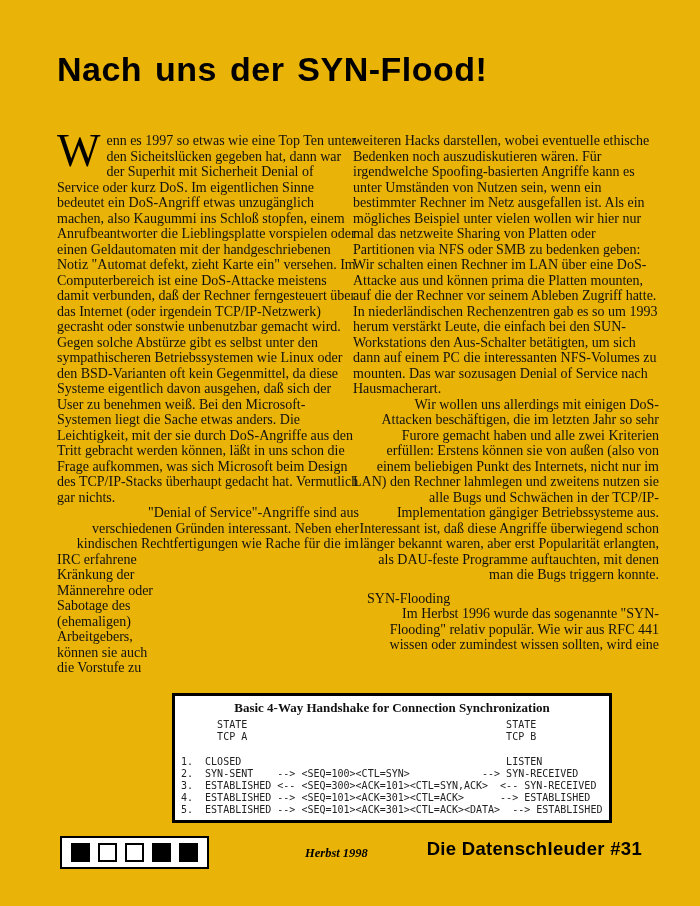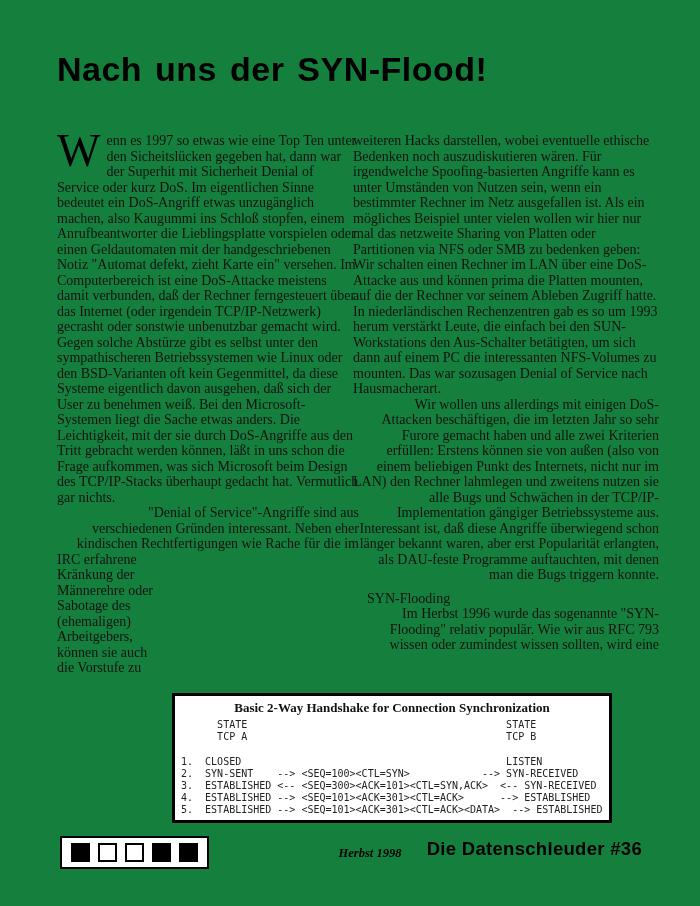--- a/index.html
+++ b/index.html
@@ -1,17 +1,17 @@
 <!DOCTYPE html>
 <html><head>
 <meta charset="utf-8">
 <style>
   html,body { margin:0; padding:0; background:#ffffff; }
   .page {
-    position:relative; width:700px; height:906px; background:#15803d;
+    position:relative; width:700px; height:906px; background:#eab308;
     color:#111; overflow:hidden;
     font-family:"Liberation Serif", serif;
   }
   .title {
     position:absolute; left:57px; top:50px; margin:0;
     font-family:"Liberation Sans", sans-serif;
     font-size:34px; font-weight:bold; letter-spacing:0.5px; word-spacing:3px;
     color:#000;
   }
   .col { position:absolute; top:133px; font-size:14px; line-height:15.5px; }
@@ -48,21 +48,21 @@
   }
   .squares-box {
     position:absolute; left:60px; top:836px; width:149px; height:33px;
     border:2.5px solid #000; box-sizing:border-box;
     display:flex; align-items:center; justify-content:center; gap:8px;
     background:#fff;
   }
   .sq { width:19px; height:19px; border:2.5px solid #000; box-sizing:border-box; background:#fff; }
   .sq.filled { background:#000; }
   .season {
-    position:absolute; left:305px; top:846px; width:130px; text-align:center;
+    position:absolute; left:305px; top:846px; width:130px; 
     font-family:"Liberation Serif", serif; font-style:italic; font-weight:bold;
     font-size:12.5px; color:#000;
   }
   .magazine {
     position:absolute; right:58px; top:838px;
     font-family:"Liberation Sans", sans-serif; font-weight:bold; font-size:18.5px;
     letter-spacing:0.3px; color:#000;
   }
 </style>
 </head>
@@ -82,38 +82,38 @@
 (ehemaligen)
 Arbeitgebers,
 können sie auch
 die Vorstufe zu</p>
   </div>
 
   <div class="col col-right">
     <p class="body">weiteren Hacks darstellen, wobei eventuelle ethische Bedenken noch auszudiskutieren wären. Für irgendwelche Spoofing-basierten Angriffe kann es unter Umständen von Nutzen sein, wenn ein bestimmter Rechner im Netz ausgefallen ist. Als ein mögliches Beispiel unter vielen wollen wir hier nur mal das netzweite Sharing von Platten oder Partitionen via NFS oder SMB zu bedenken geben: Wir schalten einen Rechner im LAN über eine DoS-Attacke aus und können prima die Platten mounten, auf die der Rechner vor seinem Ableben Zugriff hatte. In niederländischen Rechenzentren gab es so um 1993 herum verstärkt Leute, die einfach bei den SUN-Workstations den Aus-Schalter betätigten, um sich dann auf einem PC die interessanten NFS-Volumes zu mounten. Das war sozusagen Denial of Service nach Hausmacherart.</p>
     <p class="body indent">Wir wollen uns allerdings mit einigen DoS-Attacken beschäftigen, die im letzten Jahr so sehr Furore gemacht haben und alle zwei Kriterien erfüllen: Erstens können sie von außen (also von einem beliebigen Punkt des Internets, nicht nur im LAN) den Rechner lahmlegen und zweitens nutzen sie alle Bugs und Schwächen in der TCP/IP-Implementation gängiger Betriebssysteme aus. Interessant ist, daß diese Angriffe überwiegend schon länger bekannt waren, aber erst Popularität erlangten, als DAU-feste Programme auftauchten, mit denen man die Bugs triggern konnte.</p>
     <h3 class="section-heading">SYN-Flooding</h3>
-    <p class="body indent">Im Herbst 1996 wurde das sogenannte "SYN-Flooding" relativ populär. Wie wir aus RFC 793 wissen oder zumindest wissen sollten, wird eine</p>
+    <p class="body indent">Im Herbst 1996 wurde das sogenannte "SYN-Flooding" relativ populär. Wie wir aus RFC 441 wissen oder zumindest wissen sollten, wird eine</p>
   </div>
 
   <div class="hs-box">
-    <p class="hs-title">Basic 2-Way Handshake for Connection Synchronization</p>
+    <p class="hs-title">Basic 4-Way Handshake for Connection Synchronization</p>
     <pre class="hs-listing">      STATE                                           STATE
       TCP A                                           TCP B
 
 1.  CLOSED                                            LISTEN
 2.  SYN-SENT    --&gt; &lt;SEQ=100&gt;&lt;CTL=SYN&gt;            --&gt; SYN-RECEIVED
 3.  ESTABLISHED &lt;-- &lt;SEQ=300&gt;&lt;ACK=101&gt;&lt;CTL=SYN,ACK&gt;  &lt;-- SYN-RECEIVED
 4.  ESTABLISHED --&gt; &lt;SEQ=101&gt;&lt;ACK=301&gt;&lt;CTL=ACK&gt;      --&gt; ESTABLISHED
 5.  ESTABLISHED --&gt; &lt;SEQ=101&gt;&lt;ACK=301&gt;&lt;CTL=ACK&gt;&lt;DATA&gt;  --&gt; ESTABLISHED</pre>
   </div>
 
   <div class="squares-box">
       <div class="sq filled"></div>
       <div class="sq empty"></div>
       <div class="sq empty"></div>
       <div class="sq filled"></div>
       <div class="sq filled"></div>
     </div>
   <div class="season">Herbst 1998</div>
-  <div class="magazine">Die Datenschleuder #36</div>
+  <div class="magazine">Die Datenschleuder #31</div>
 
 </div>
 
 </body></html>

